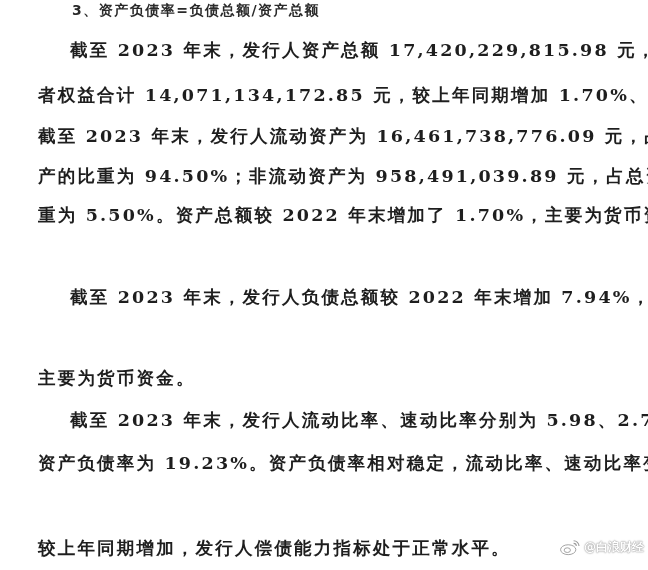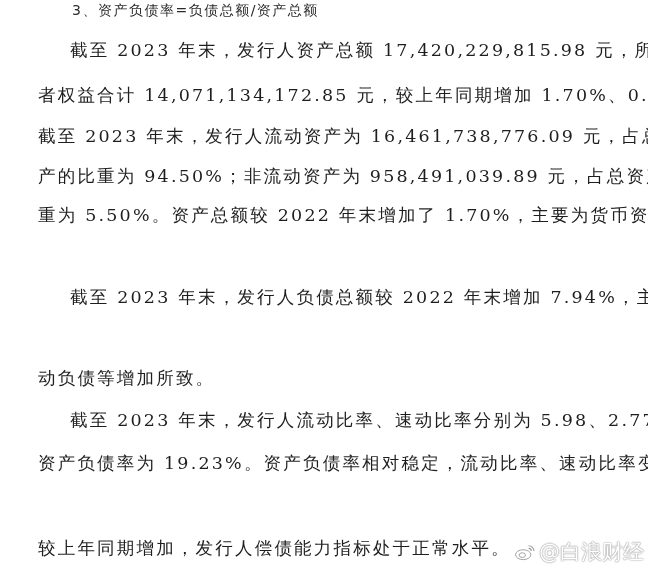--- a/index.html
+++ b/index.html
@@ -2,58 +2,58 @@
 <html><head>
 <meta charset="utf-8">
 <style>
   html, body { margin:0; padding:0; }
   body {
     width:648px; height:570px; overflow:hidden; position:relative;
     background:#ffffff;
     font-family: "DejaVu Serif", "Liberation Serif", serif;
     color:#1e1e1e;
   }
-  .page { position:absolute; left:0; top:0; width:648px; height:570px; }
+  .page { position:absolute; left:0; top:0; width:648px; height:570px;font-weight:bold; }
   .heading {
     position:absolute; left:72px; top:2px;
     font-size:14px; letter-spacing:1.5px; color:#2a2a2a;
     font-family: "DejaVu Sans", "Liberation Sans", sans-serif;
   }
   .line {
     position:absolute; left:38px; width:585px;
     font-size:17.5px; white-space:nowrap;
     letter-spacing:2.2px;
     text-align:justify; text-align-last:justify;
   }
   .line.indent { left:70px; width:553px; }
   .line.last { text-align-last:left; }
   .watermark {
     position:absolute; right:4px; top:538px;
     display:flex; align-items:center; gap:3px;
-    color:#ffffff; font-size:21px;
+    color:#ffffff; font-size:12px;
     font-family: "DejaVu Sans", "Liberation Sans", sans-serif;
     text-shadow: 0 0 1px #8a8a8a, 0 0 2px #9a9a9a;
   }
   .weibo-icon { width:22px; height:18px; }
 </style>
 </head>
 <body>
 
 <div class="page">
   <div class="heading">3、资产负债率=负债总额/资产总额</div>
 
   <div class="line indent" style="top:38px">截至 2023 年末，发行人资产总额 17,420,229,815.98 元，所有</div>
   <div class="line" style="top:83px">者权益合计 14,071,134,172.85 元，较上年同期增加 1.70%、0.32%。</div>
 
   <div class="line" style="top:124px">截至 2023 年末，发行人流动资产为 16,461,738,776.09 元，占总资</div>
   <div class="line" style="top:164px">产的比重为 94.50%；非流动资产为 958,491,039.89 元，占总资产比</div>
   <div class="line" style="top:203px">重为 5.50%。资产总额较 2022 年末增加了 1.70%，主要为货币资金、</div>
 
   <div class="line indent" style="top:285px">截至 2023 年末，发行人负债总额较 2022 年末增加 7.94%，主要</div>
-  <div class="line last" style="top:366px">动负债等增加所致。</div>
+  <div class="line last" style="top:366px">主要为货币资金。</div>
 
   <div class="line indent" style="top:408px">截至 2023 年末，发行人流动比率、速动比率分别为 5.98、2.77，</div>
   <div class="line" style="top:451px">资产负债率为 19.23%。资产负债率相对稳定，流动比率、速动比率变</div>
   <div class="line last" style="top:536px">较上年同期增加，发行人偿债能力指标处于正常水平。</div>
 
   <div class="watermark">
     <svg class="weibo-icon" viewBox="0 0 24 20">
       <ellipse cx="10" cy="13" rx="8.5" ry="5.5" fill="#ffffff" stroke="#9a9a9a" stroke-width="1"></ellipse>
       <ellipse cx="9" cy="13.5" rx="3.5" ry="2.6" fill="none" stroke="#9a9a9a" stroke-width="1"></ellipse>
       <path d="M16 3 a6 6 0 0 1 6 6" fill="none" stroke="#9a9a9a" stroke-width="1.2"></path>

